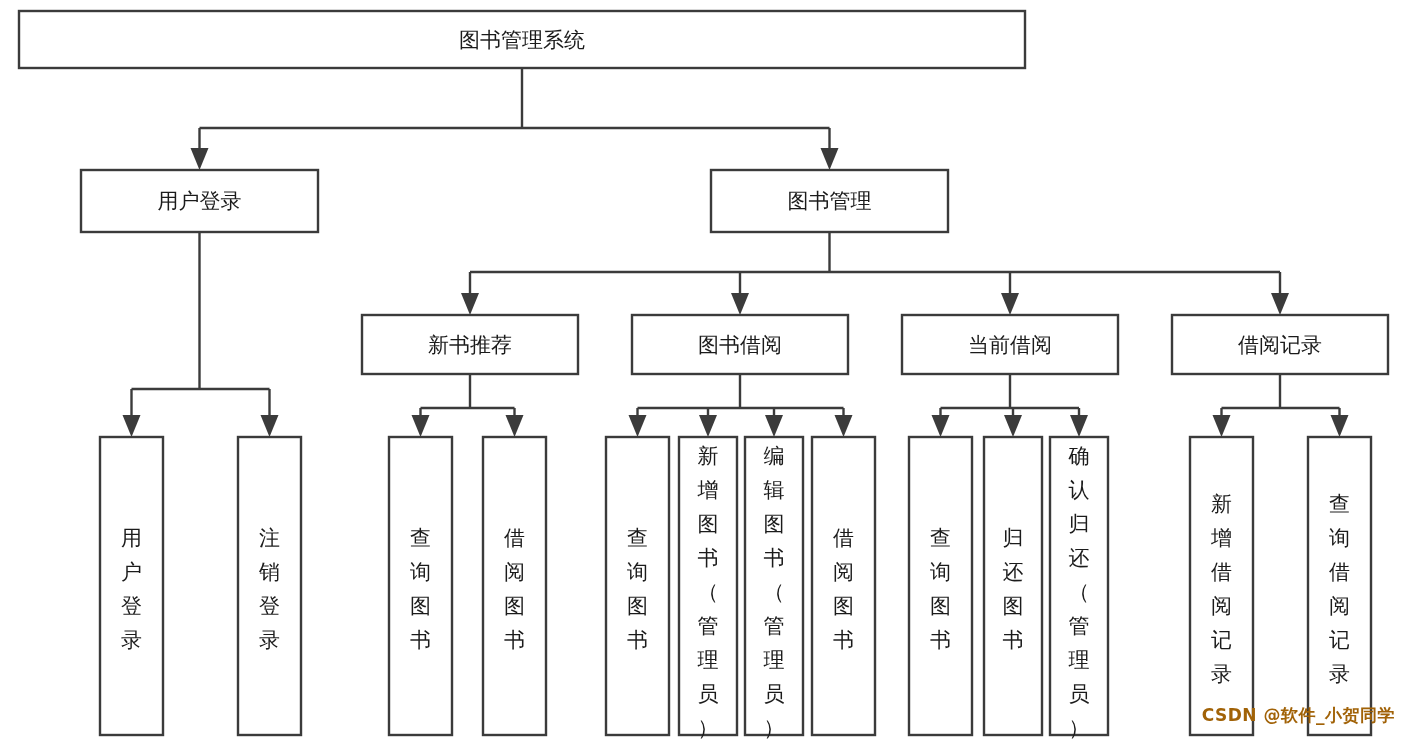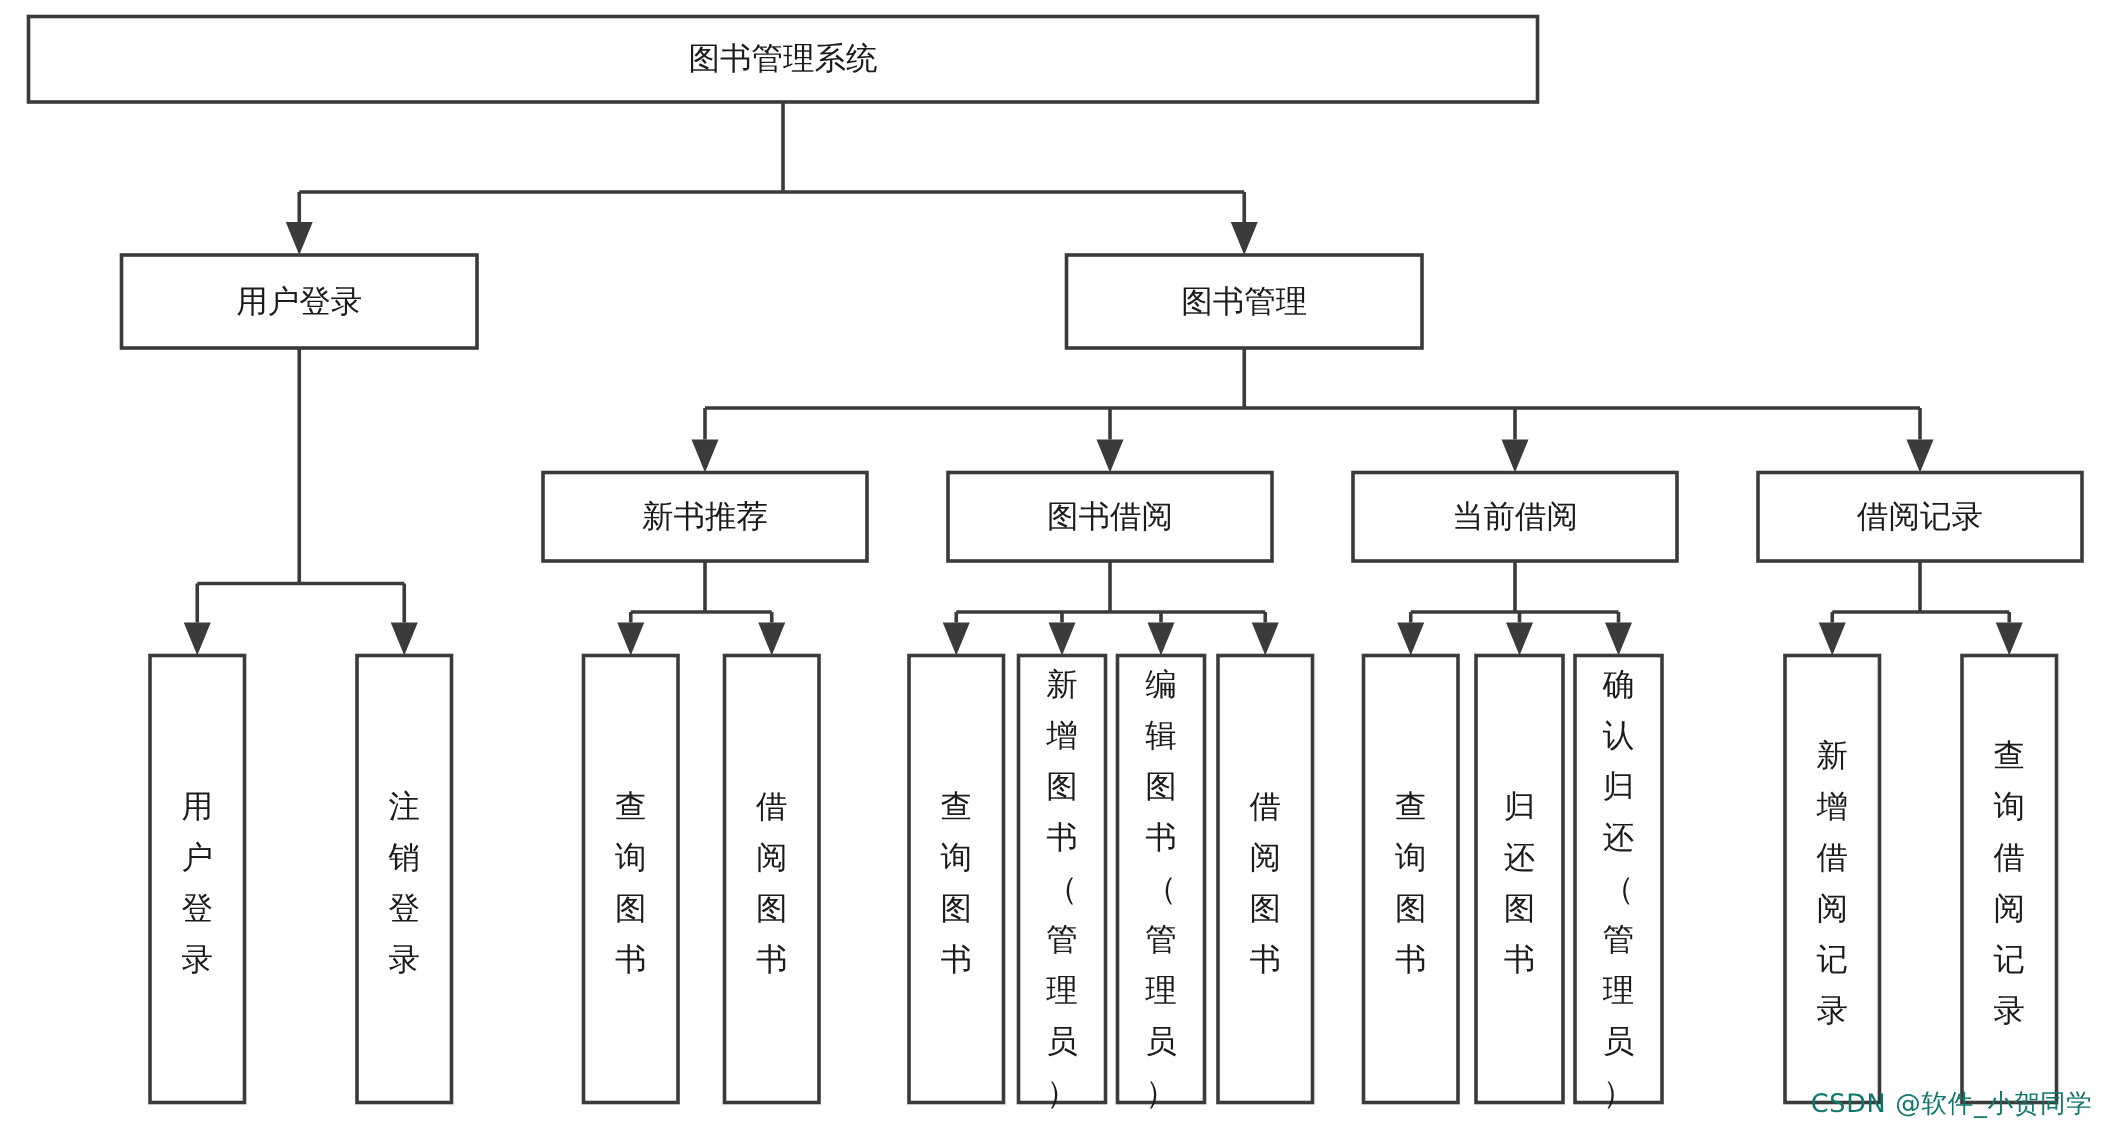--- a/index.html
+++ b/index.html
@@ -55,26 +55,27 @@
   }
   .leaf-label-group {
     font-family: "DejaVu Sans", "Liberation Sans", sans-serif;
     font-size: 21px;
     fill: #1b1b1b;
     text-anchor: middle;
   }
   .watermark {
     position: absolute;
     right: 10px;
-    bottom: 0;
+    bottom: 20px;
     font-family: "DejaVu Sans", "Liberation Sans", sans-serif;
     font-size: 17px;
-    color: #0f766e;
+    color: #a16207;
     white-space: nowrap;
     letter-spacing: 0.5px;
+    font-weight: bold;
   }
 </style>
 </head>
 <body>
 
 <div id="diagram-root">
   <svg class="flow" viewBox="0 0 1405 747" xmlns="http://www.w3.org/2000/svg">
     <g id="connectors-layer">
         <line x1="522" y1="68" x2="522" y2="128" class="connector"></line>
         <line x1="199.5" y1="128" x2="829.5" y2="128" class="connector"></line>

